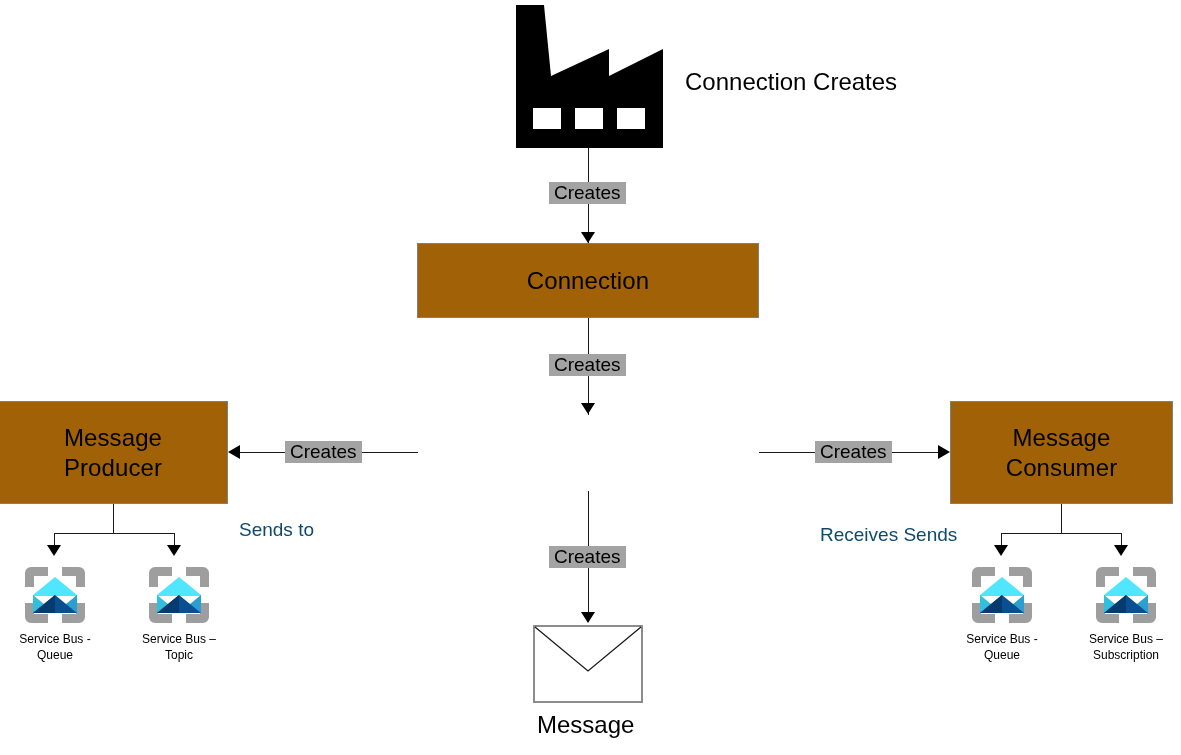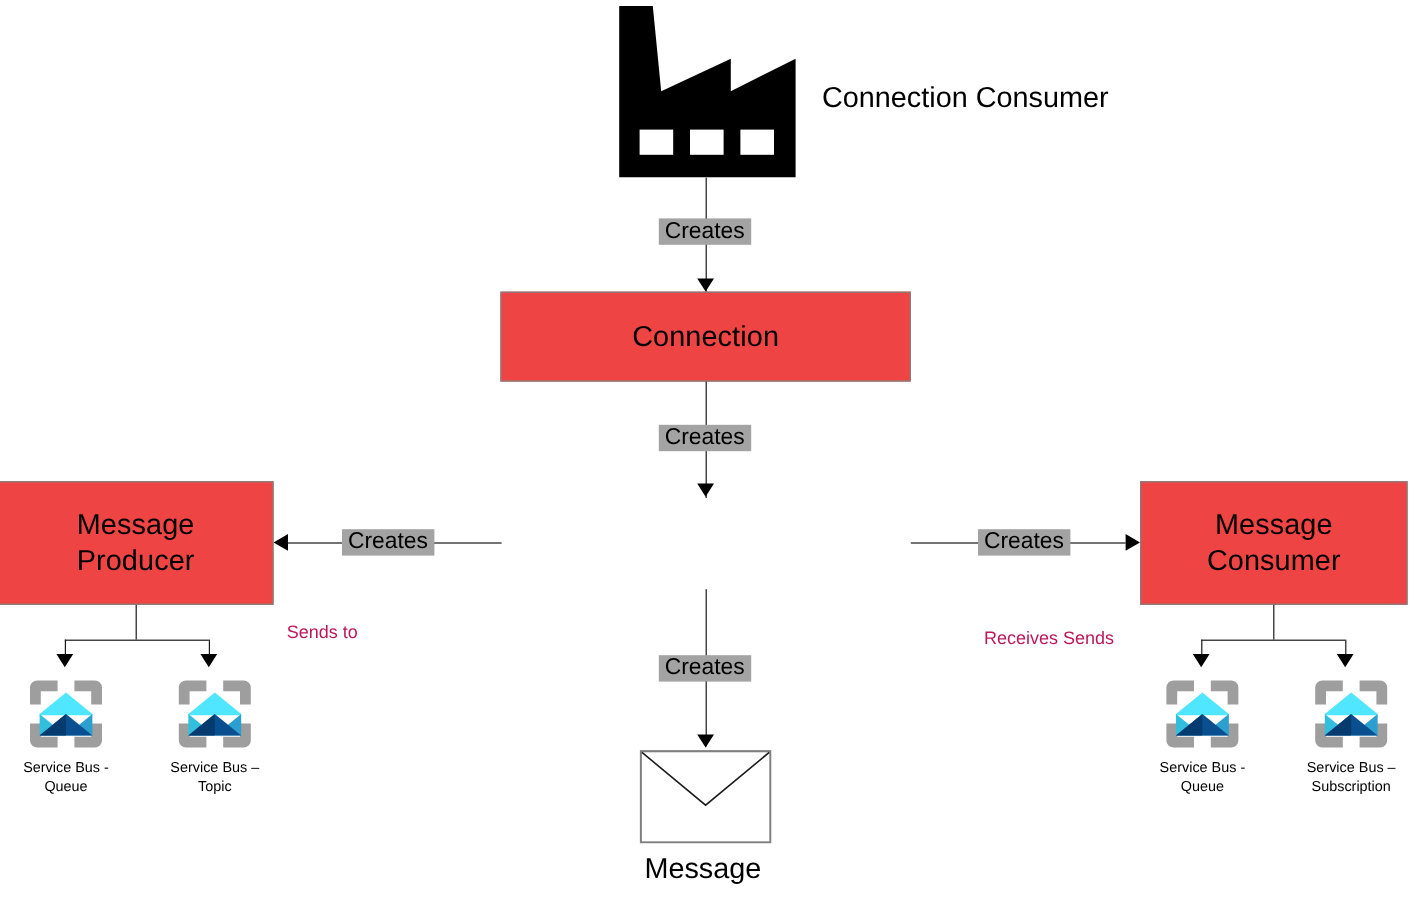--- a/index.html
+++ b/index.html
@@ -17,21 +17,21 @@
     height: 755px;
     background: #ffffff;
     overflow: hidden;
   }
   .abs { position: absolute; }
 
   
   .node-box {
     position: absolute;
     border: 1.6px solid #808080;
-    background: #ef4444;
+    background: #a16207;
     box-sizing: border-box;
     display: flex;
     align-items: center;
     justify-content: center;
     text-align: center;
     line-height: 1.22;
     color: #000000;
   }
   .node-box .node-label {
     font-size: 24px;
@@ -83,22 +83,22 @@
   .edge-label {
     position: absolute;
     font-size: 19px;
     color: #000000;
     background: #a3a3a3;
     padding: 0 5px;
     white-space: nowrap;
   }
   .plain-label {
     position: absolute;
-    font-size: 15px;
-    color: #be185d;
+    font-size: 19px;
+    color: #0c4a6e;
     white-space: nowrap;
   }
   .big-label {
     position: absolute;
     font-size: 24px;
     color: #000000;
     white-space: nowrap;
   }
 
   
@@ -125,21 +125,21 @@
 <div id="canvas">
 
   <div class="abs" id="factory-icon">
     <svg width="155" height="146" viewBox="0 0 155 146" xmlns="http://www.w3.org/2000/svg">
       <path d="M5 146 L5 3 L33 3 L40 74 L98 47 L98 74 L152 47 L152 146 Z" fill="#000000"></path>
       <rect x="22" y="106" width="28" height="21" fill="#ffffff"></rect>
       <rect x="64" y="106" width="28" height="21" fill="#ffffff"></rect>
       <rect x="106" y="106" width="28" height="21" fill="#ffffff"></rect>
     </svg>
   </div>
-  <div class="big-label" style="left:685px; top:68px;">Connection Consumer</div>
+  <div class="big-label" style="left:685px; top:68px;">Connection Creates</div>
 
   <div class="line-v" style="left:588px; top:148px; height:96px;"></div>
   <div class="edge-label" style="left:549px; top:182px;">Creates</div>
   <div class="arrow-down" style="left:581px; top:232px;"></div>
 
   <div class="node-box" id="box-connection">
     <span class="node-label">Connection</span>
   </div>
 
   <div class="line-v" style="left:588px; top:318px; height:97px;"></div>

